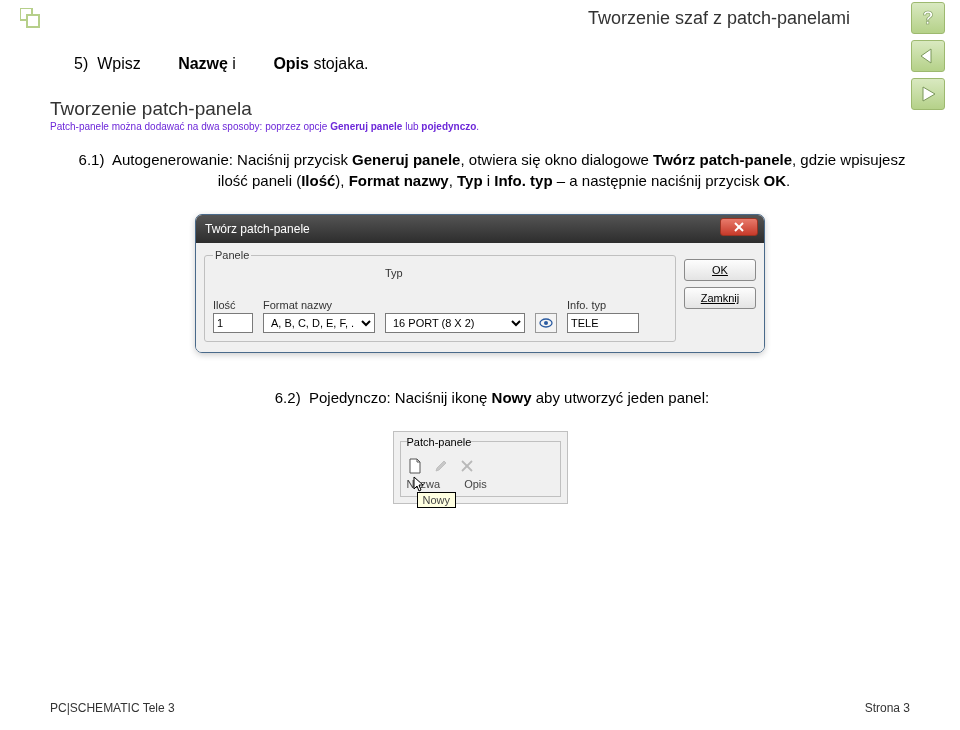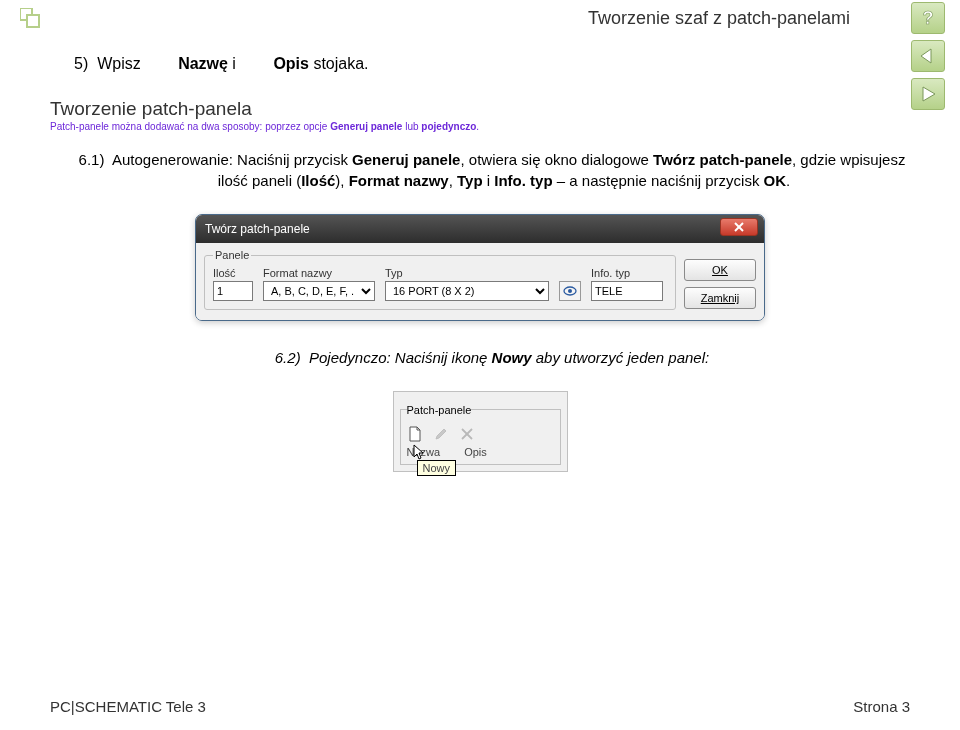--- a/index.html
+++ b/index.html
@@ -143,21 +143,21 @@
   .col input, .col select {
     font-family: Tahoma, Arial, sans-serif;
     font-size: 11px;
     border: 1px solid #7a7a7a;
     background: #fff;
     padding: 2px 3px;
     height: 20px;
   }
   .col-ilosc input { width: 40px; }
   .col-format select { width: 112px; }
-  .col-typ select { width: 164px; }
+  .col-typ select { width: 140px; margin-top: 32px; }
   .eye-btn {
     width: 22px;
     height: 20px;
     border: 1px solid #999;
     background: #f4f4f4;
     display: flex;
     align-items: center;
     justify-content: center;
     cursor: pointer;
     margin-bottom: 0;
@@ -183,21 +183,21 @@
     line-height: 20px;
   }
   
   .snippet2 {
     width: 175px;
     margin: 22px auto 0 auto;
     border: 1px solid #c0c0c0;
     background: #f0f0f0;
     font-family: Tahoma, Arial, sans-serif;
     font-size: 11px;
-    padding: 12px 6px 6px 6px;
+    padding: 4px 6px 6px 6px;
   }
   .snippet2-fieldset {
     border: 1px solid #c0c0c0;
     padding: 6px;
     background: #f0f0f0;
   }
   .snippet2-toolbar {
     display: flex;
     gap: 10px;
     align-items: center;
@@ -236,21 +236,21 @@
   }
   
   .footer {
     position: absolute;
     bottom: 15px;
     left: 50px;
     right: 50px;
     display: flex;
     justify-content: space-between;
     font-family: "Helvetica Neue", Arial, sans-serif;
-    font-size: 15px;
+    font-size: 12px;
     color: #333;
   }
 </style>
 </head>
 <body>
 
 <div class="page">
 
   <div class="doc-icon">
     <svg width="22" height="22" viewBox="0 0 22 22">
@@ -340,21 +340,21 @@
           </div>
         </div>
       </fieldset>
       <div class="dialog1-sidebuttons">
         <div class="win-btn" style="text-decoration: underline;">OK</div>
         <div class="win-btn"><span style="text-decoration: underline;">Zamknij</span></div>
       </div>
     </div>
   </div>
 
-  <div class="numbered-step" style="margin-top:26px;font-style:italic;">
+  <div class="numbered-step" style="margin-top:34px;">
     <span>6.2)</span>&nbsp;
     <span>Pojedynczo: Naciśnij ikonę </span><span class="bold">Nowy</span><span> aby utworzyć jeden panel:</span>
   </div>
 
   <div class="snippet2">
     <fieldset class="snippet2-fieldset">
       <legend>Patch-panele</legend>
       <div class="snippet2-toolbar">
         <div class="tb-icon">
           <svg width="14" height="16" viewBox="0 0 14 16">

